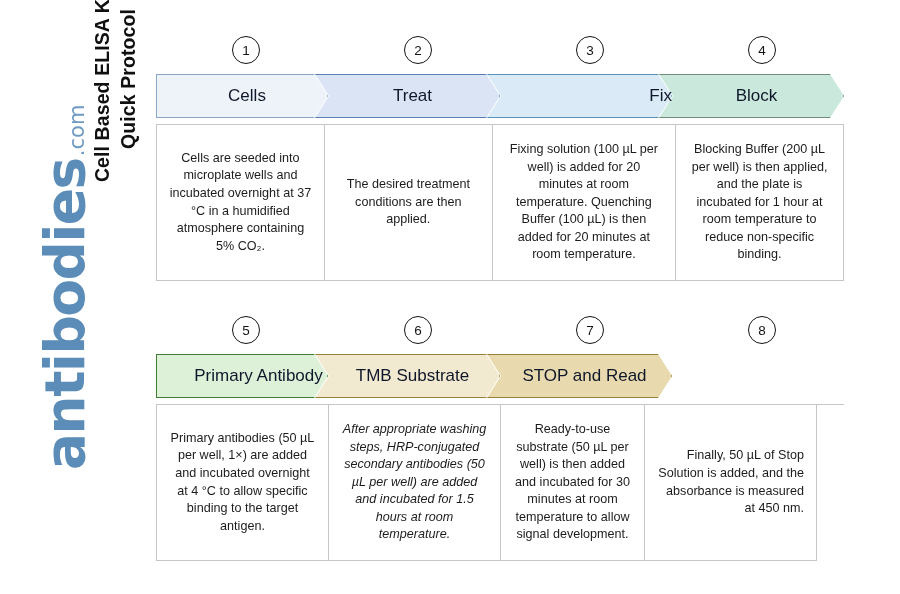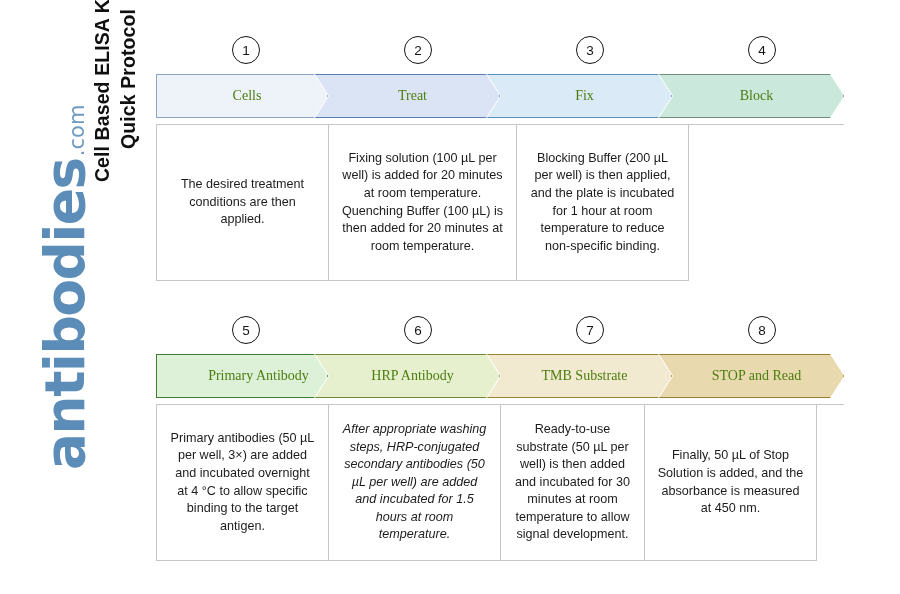--- a/index.html
+++ b/index.html
@@ -102,25 +102,24 @@
     height: 44px;
     display: flex;
   }
   .chev {
     position: relative;
     height: 44px;
     box-sizing: border-box;
     display: flex;
     align-items: center;
     justify-content: center;
-    font-size: 14px;
-    color: #4d7c0f;
+    font-size: 17px;
+    color: #0f172a;
     margin-right: -13px;
     padding-left: 10px;
-    font-family: Liberation Serif, serif;
   }
   .chev span { position: relative; z-index: 2; }
   .chev::before {
     content: "";
     position: absolute;
     inset: 0;
     background: var(--fill);
     border: 1.3px solid var(--stroke);
     box-sizing: border-box;
     clip-path: polygon(0 0, calc(100% - 14px) 0, 100% 50%, calc(100% - 14px) 100%, 0 100%, 14px 50%);
@@ -174,28 +173,31 @@
         <div class="num-circle" style="left: 420px;">3</div>
         <div class="num-circle" style="left: 592px;">4</div>
       </div>
       <div class="chevrons">
         <div class="chev first" style="width: 172px; --fill: #eef3fa; --stroke: #8aa6c4; z-index: 10;">
           <span>Cells</span>
         </div>
         <div class="chev" style="width: 185px; --fill: #dbe4f5; --stroke: #5b7fb5; z-index: 9;">
           <span>Treat</span>
         </div>
-        <div class="chev" style="width: 185px; --fill: #daeaf6; --stroke: #5b8fb5; z-index: 8;">
+        <div class="chev" style="width: 185px; --fill: #daeaf6; --stroke: #5b8fb5; z-index: 8; justify-content: flex-end;">
           <span>Fix</span>
         </div>
         <div class="chev" style="width: 185px; --fill: #cbe8dc; --stroke: #6f8d7a; z-index: 7;">
           <span>Block</span>
         </div>
       </div>
       <div class="desc-row">
+        <div class="desc" style="width: 172px;">
+          <div>Cells are seeded into microplate wells and incubated overnight at 37 °C in a humidified atmosphere containing 5% CO₂.</div>
+        </div>
         <div class="desc" style="width: 172px;">
           <div>The desired treatment conditions are then applied.</div>
         </div>
         <div class="desc" style="width: 188px;">
           <div>Fixing solution (100 µL per well) is added for 20 minutes at room temperature. Quenching Buffer (100 µL) is then added for 20 minutes at room temperature.</div>
         </div>
         <div class="desc" style="width: 172px;">
           <div>Blocking Buffer (200 µL per well) is then applied, and the plate is incubated for 1 hour at room temperature to reduce non-specific binding.</div>
         </div>
       </div>
@@ -204,38 +206,35 @@
       <div class="num-row">
         <div class="num-circle" style="left: 76px;">5</div>
         <div class="num-circle" style="left: 248px;">6</div>
         <div class="num-circle" style="left: 420px;">7</div>
         <div class="num-circle" style="left: 592px;">8</div>
       </div>
       <div class="chevrons">
         <div class="chev first" style="width: 172px; --fill: #ddf0d8; --stroke: #3f7d35; z-index: 10; padding-left: 33px;">
           <span>Primary Antibody</span>
         </div>
-        <div class="chev" style="width: 185px; --fill: #e6f0cf; --stroke: #6f8a33; z-index: 9;">
-          <span>HRP Antibody</span>
-        </div>
         <div class="chev" style="width: 185px; --fill: #f2ead0; --stroke: #9a8233; z-index: 8;">
           <span>TMB Substrate</span>
         </div>
         <div class="chev" style="width: 185px; --fill: #e8d9af; --stroke: #9a7f33; z-index: 7;">
           <span>STOP and Read</span>
         </div>
       </div>
       <div class="desc-row">
         <div class="desc" style="width: 172px;">
-          <div>Primary antibodies (50 µL per well, 3×) are added and incubated overnight at 4 °C to allow specific binding to the target antigen.</div>
+          <div>Primary antibodies (50 µL per well, 1×) are added and incubated overnight at 4 °C to allow specific binding to the target antigen.</div>
         </div>
         <div class="desc" style="width: 172px; font-style: italic;">
           <div>After appropriate washing steps, HRP-conjugated secondary antibodies (50 µL per well) are added and incubated for 1.5 hours at room temperature.</div>
         </div>
         <div class="desc" style="width: 144px;">
           <div>Ready-to-use substrate (50 µL per well) is then added and incubated for 30 minutes at room temperature to allow signal development.</div>
         </div>
-        <div class="desc" style="width: 172px;">
+        <div class="desc" style="width: 172px; text-align: right;">
           <div>Finally, 50 µL of Stop Solution is added, and the absorbance is measured at 450 nm.</div>
         </div>
       </div>
     </div>
   </div>
 
 </body></html>

